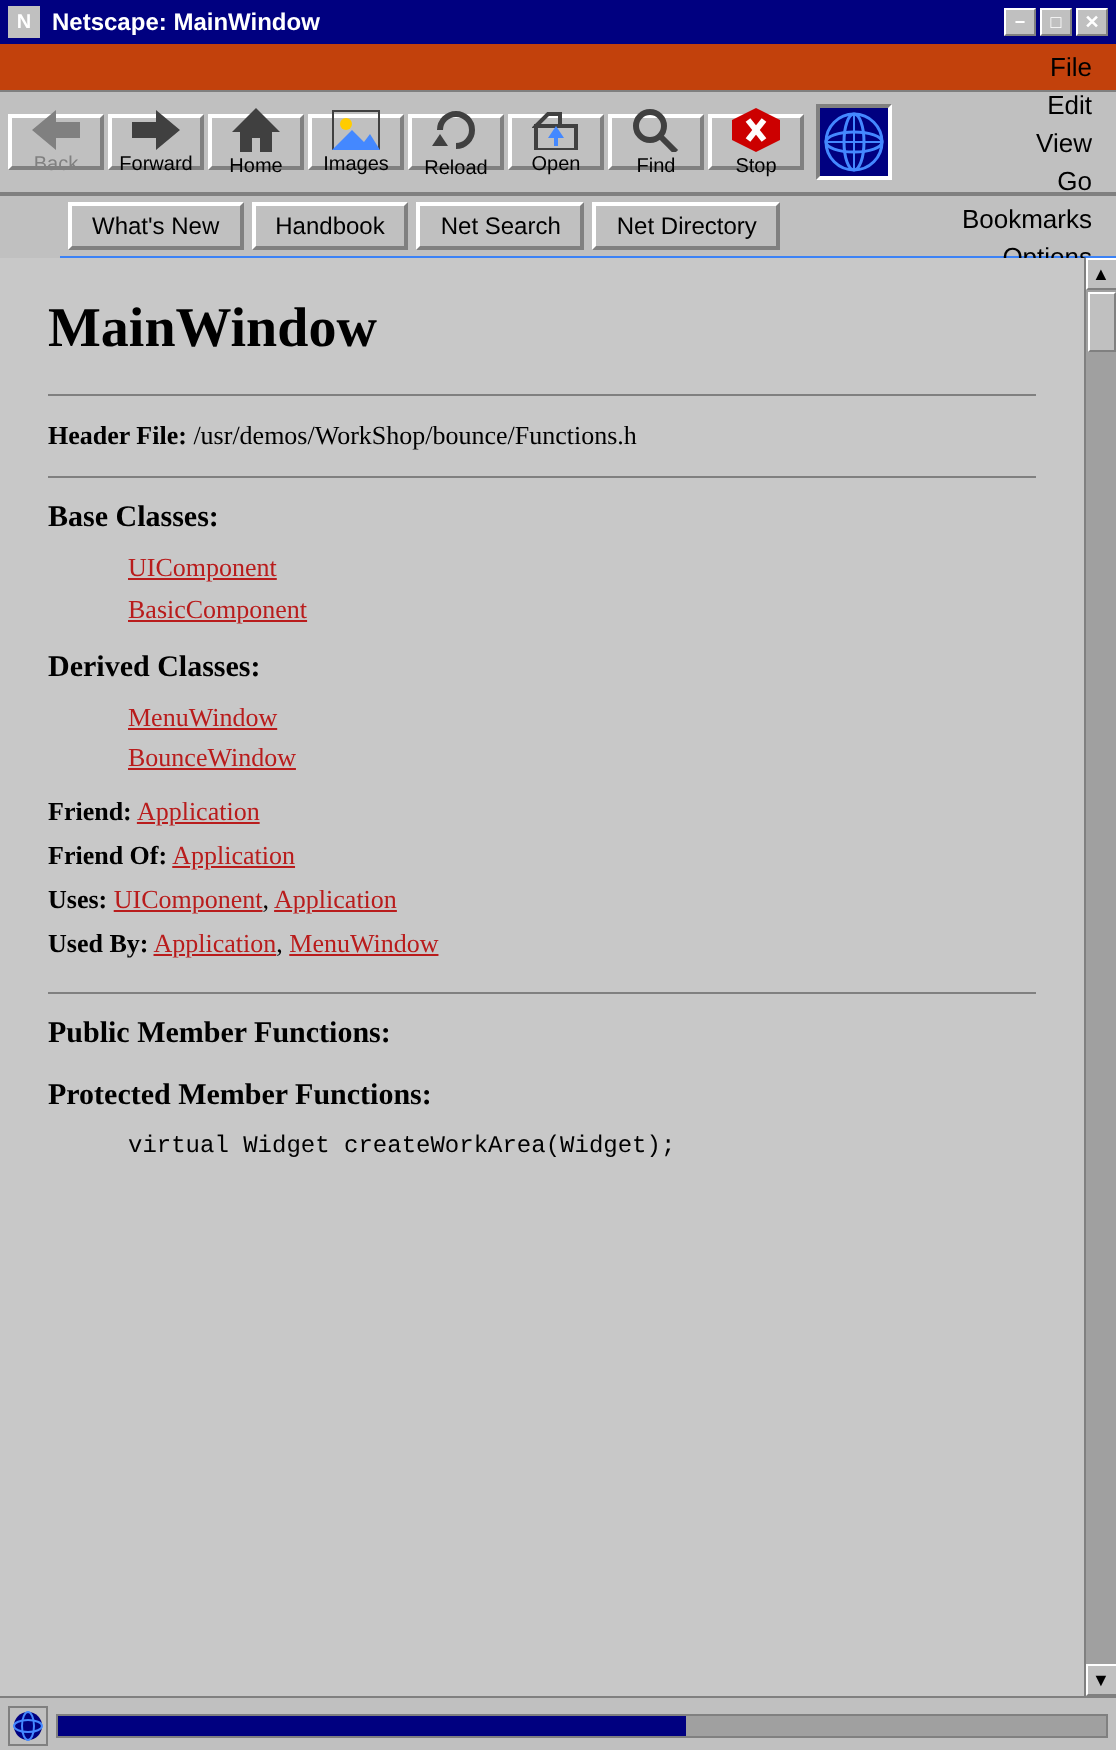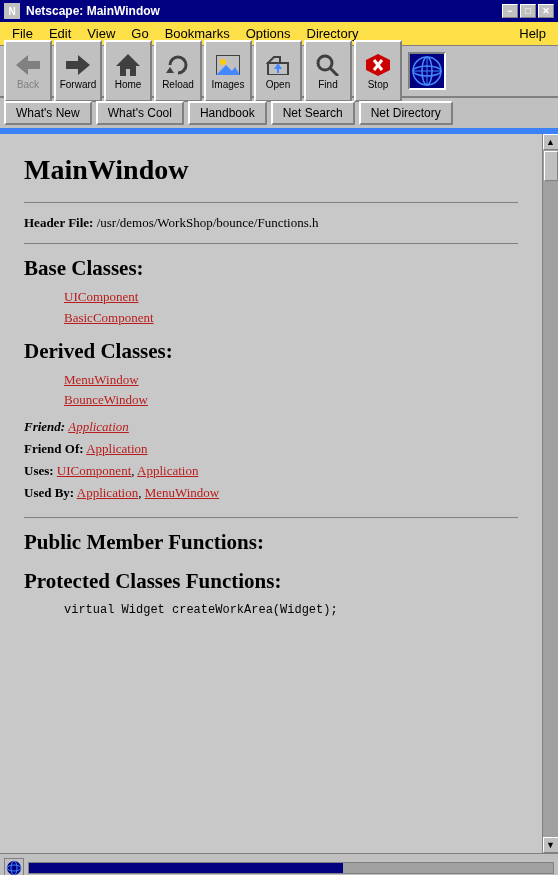--- a/index.html
+++ b/index.html
@@ -42,26 +42,27 @@
       background: #c0c0c0;
       border: 1px solid;
       border-color: #fff #808080 #808080 #fff;
       font-size: 9px;
       display: flex; align-items: center; justify-content: center;
       cursor: pointer;
     }
 
     
     .menu-bar {
-      background: #fde047;
+      background: #c2410c;
       display: flex;
       padding: 2px 4px;
       border-bottom: 1px solid #808080;
       height: 24px;
       align-items: flex-end;
+      flex-direction: column;
     }
     .menu-item {
       padding: 2px 8px;
       font-size: 13px;
       cursor: pointer;
     }
     .menu-spacer { flex: 1; }
 
     
     .toolbar {
@@ -72,21 +73,21 @@
       border-bottom: 2px solid #808080;
       gap: 2px;
       height: 52px;
     }
     .tool-btn {
       display: flex;
       flex-direction: column;
       align-items: center;
       justify-content: center;
       width: 48px;
-      height: 62px;
+      height: 28px;
       border: 2px solid;
       border-color: #fff #808080 #808080 #fff;
       background: #c0c0c0;
       cursor: pointer;
       font-size: 10px;
       padding: 2px;
     }
     .tool-btn .icon-area {
       width: 28px;
       height: 24px;
@@ -105,21 +106,22 @@
       color: #4488ff;
       font-size: 22px;
     }
 
     
     .nav-buttons {
       background: #c0c0c0;
       display: flex;
       padding: 3px 4px;
       gap: 4px;
-      border-bottom: 6px solid #3b82f6;
+      border-bottom: 1px solid #3b82f6;
+      margin-left: 30px;
     }
     .nav-btn {
       padding: 3px 10px;
       border: 2px solid;
       border-color: #fff #808080 #808080 #fff;
       background: #c0c0c0;
       font-size: 12px;
       cursor: pointer;
     }
 
@@ -209,21 +211,21 @@
       border: none;
       border-top: 1px solid #808080;
       margin: 12px 0;
     }
     .info-row {
       font-size: 13px;
       font-family: Times New Roman, serif;
       margin-bottom: 4px;
     }
     .section-heading {
-      font-size: 21px;
+      font-size: 15px;
       font-weight: bold;
       font-family: Times New Roman, serif;
       margin: 10px 0 6px 0;
     }
     .link-text {
       color: #b91c1c;
       text-decoration: underline;
       cursor: pointer;
       font-family: Times New Roman, serif;
       font-size: 13px;
@@ -293,37 +295,37 @@
     <div class="icon-area">
       <svg width="24" height="22" viewBox="0 0 24 22">
         <polygon points="12,0 24,12 20,12 20,22 14,22 14,15 10,15 10,22 4,22 4,12 0,12" fill="#404040"></polygon>
       </svg>
     </div>
     <span>Home</span>
   </div>
 
   <div class="tool-btn">
     <div class="icon-area">
-      <svg width="24" height="24" viewBox="0 0 24 24">
-        <path d="M4,12 A8,8 0 1,1 12,20" fill="none" stroke="#404040" stroke-width="3"></path>
-        <polygon points="0,20 8,20 4,14" fill="#404040"></polygon>
-      </svg>
-    </div>
-    <span>Reload</span>
-  </div>
-
-  <div class="tool-btn">
-    <div class="icon-area">
       <svg width="24" height="20" viewBox="0 0 24 20">
         <rect x="0" y="0" width="24" height="20" fill="none" stroke="#404040" stroke-width="2"></rect>
         <circle cx="7" cy="7" r="3" fill="#ffcc00"></circle>
         <polygon points="0,20 10,10 16,16 19,12 24,20" fill="#4488ff"></polygon>
       </svg>
     </div>
     <span>Images</span>
+  </div>
+
+  <div class="tool-btn">
+    <div class="icon-area">
+      <svg width="24" height="24" viewBox="0 0 24 24">
+        <path d="M4,12 A8,8 0 1,1 12,20" fill="none" stroke="#404040" stroke-width="3"></path>
+        <polygon points="0,20 8,20 4,14" fill="#404040"></polygon>
+      </svg>
+    </div>
+    <span>Reload</span>
   </div>
 
   <div class="tool-btn">
     <div class="icon-area">
       <svg width="24" height="20" viewBox="0 0 24 20">
         <rect x="2" y="8" width="20" height="12" fill="none" stroke="#404040" stroke-width="2"></rect>
         <polygon points="2,8 8,2 14,2 14,8" fill="none" stroke="#404040" stroke-width="2"></polygon>
         <line x1="12" y1="12" x2="12" y2="18" stroke="#4488ff" stroke-width="2"></line>
         <polygon points="8,14 12,8 16,14" fill="#4488ff"></polygon>
       </svg>
@@ -360,21 +362,20 @@
       <ellipse cx="16" cy="16" rx="14" ry="5" fill="none" stroke="#4488ff" stroke-width="1.5"></ellipse>
       <circle cx="16" cy="16" r="14" fill="none" stroke="#4488ff" stroke-width="1.5"></circle>
       <line x1="2" y1="16" x2="30" y2="16" stroke="#4488ff" stroke-width="1"></line>
       <line x1="16" y1="2" x2="16" y2="30" stroke="#4488ff" stroke-width="1"></line>
     </svg>
   </div>
 </div>
 
 <div class="nav-buttons">
   <button class="nav-btn">What's New</button>
-  <button class="nav-btn">What's Cool</button>
   <button class="nav-btn">Handbook</button>
   <button class="nav-btn">Net Search</button>
   <button class="nav-btn">Net Directory</button>
 </div>
 
 <div class="content-wrapper">
   <div class="content-area">
 
     <div class="page-title">MainWindow</div>
     <hr class="page-divider">
@@ -390,21 +391,21 @@
       <a class="link-text">UIComponent</a><br>
       <a class="link-text">BasicComponent</a>
     </div>
 
     <div class="section-heading">Derived Classes:</div>
     <div class="indented">
       <a class="link-text">MenuWindow</a><br>
       <a class="link-text">BounceWindow</a>
     </div>
 
-    <div class="info-row" style="margin-top:8px;font-style:italic;">
+    <div class="info-row" style="margin-top:8px;">
       <strong>Friend:</strong>
       <a class="link-text">Application</a>
     </div>
 
     <div class="info-row" style="margin-top:6px;">
       <strong>Friend Of:</strong>
       <a class="link-text">Application</a>
     </div>
 
     <div class="info-row" style="margin-top:6px;">
@@ -414,21 +415,21 @@
 
     <div class="info-row" style="margin-top:6px;">
       <strong>Used By:</strong>
       <a class="link-text">Application</a><span>, </span><a class="link-text">MenuWindow</a>
     </div>
 
     <hr class="page-divider" style="margin-top:16px;">
 
     <div class="section-heading">Public Member Functions:</div>
 
-    <div class="section-heading" style="margin-top:14px;">Protected Classes Functions:</div>
+    <div class="section-heading" style="margin-top:14px;">Protected Member Functions:</div>
     <div class="code-block">
       <div>virtual Widget createWorkArea(Widget);</div>
     </div>
 
   </div>
 
   <div class="scrollbar">
     <div class="scroll-btn">▲</div>
     <div class="scroll-track">
       <div class="scroll-thumb"></div>

